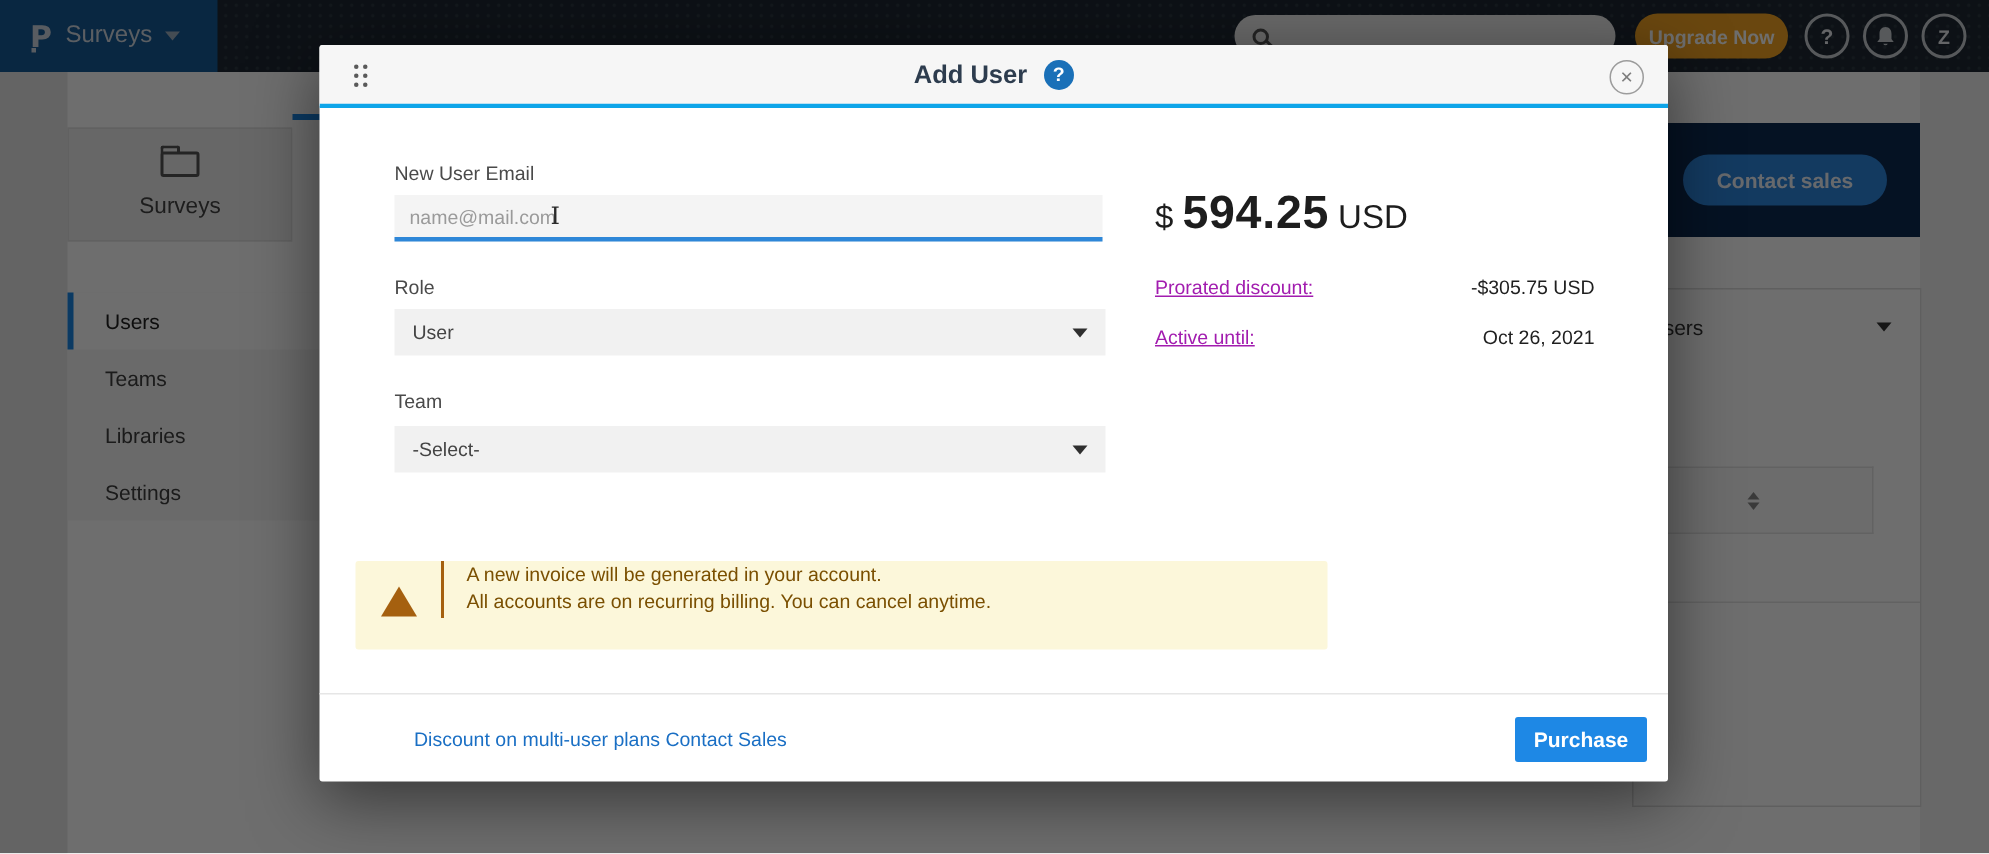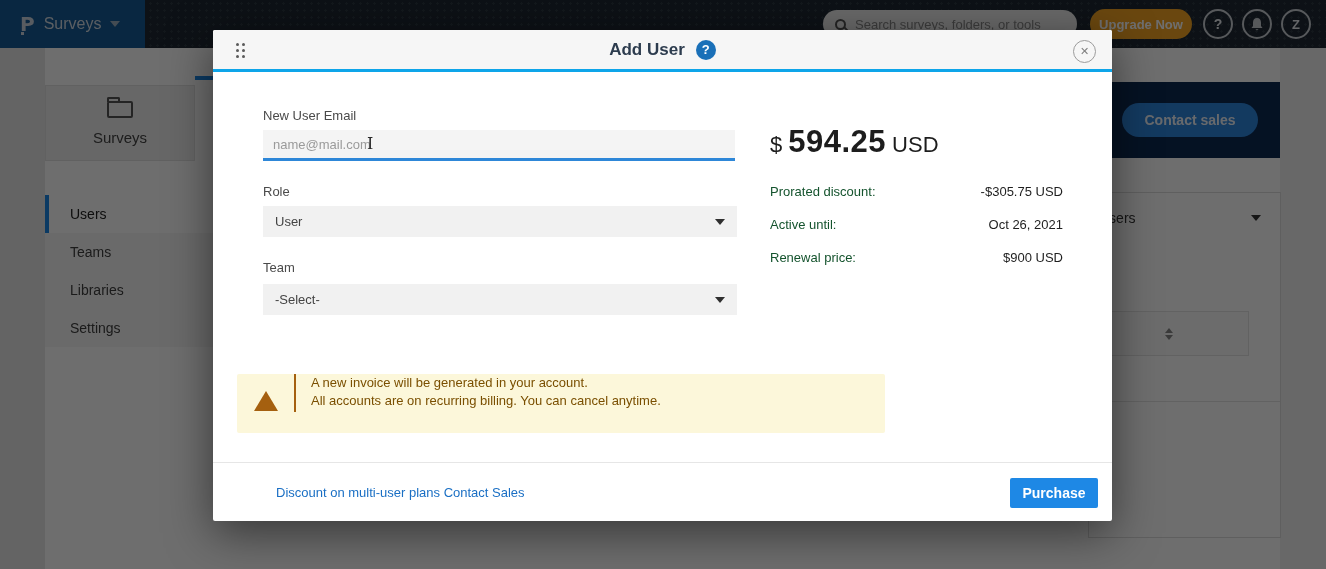--- a/index.html
+++ b/index.html
@@ -102,21 +102,21 @@
   .select .caret-dn { border-top-color:#2f2f2f; border-left-width:5px; border-right-width:5px; }
 
   .pricing { position:absolute; left:557px; top:82px; width:293px; }
   .p-heading { font-size:18px; font-weight:600; color:#2b2b2b; }
   .p-amount { margin-top:12px; color:#1d1d1d; display:flex; align-items:baseline; gap:6px; }
   .p-cur { font-size:22px; font-weight:400; }
   .p-num { font-size:31px; font-weight:800; letter-spacing:.5px; }
   .p-code { font-size:22px; font-weight:400; }
   .p-rows { margin-top:24px; }
   .p-row { display:flex; justify-content:space-between; font-size:13px; margin-bottom:18px; }
-  .p-row .pl { color:#14532d; } .p-row .pv { color:#1f1f1f; }
+  .p-row .pl { color:#a21caf;text-decoration:underline; } .p-row .pv { color:#1f1f1f; }
 
   .warning { position:absolute; left:24px; top:344px; width:648px; height:59px; background:#fcf7da;
              border-radius:2px; display:flex; align-items:flex-start; }
   .warn-icon { position:relative; margin-left:17px; width:24px; height:20px; flex:none; }
   .warn-icon .tri { width:0; height:0; border-left:12px solid transparent; border-right:12px solid transparent;
                     border-bottom:20px solid #a5600f; }
   .warn-icon .ex { position:absolute; left:0; top:5px; width:24px; text-align:center; color:#fcf7da;
                    font-size:11px; font-weight:700; }
   .warn-sep { width:2px; height:38px; background:#a5600f; margin:0 15px 0 16px; flex:none; }
   .warn-text { font-size:13px; line-height:18px; color:#7a4f01; }
@@ -133,21 +133,20 @@
 <div class="stage">
 
   <div class="topnav">
     <div class="brand">
       <span class="logo">P</span>
       <span>Surveys</span>
       <span class="caret-dn"></span>
     </div>
     <div class="search">
       <span class="mag"></span>
-      <input placeholder="Search surveys, folders, or tools" style="">
     </div>
     <button class="upgrade-btn">Upgrade Now</button>
     <div class="nav-circle nc-help">?</div>
     <div class="nav-circle nc-bell">
       <svg class="bell-svg" viewBox="0 0 14 15">
         <path d="M7 1 C4.3 1 3 3 3 5.5 L3 9 L1.5 11 L12.5 11 L11 9 L11 5.5 C11 3 9.7 1 7 1 Z" fill="#c9ced4"></path>
         <path d="M5.5 12.2 A1.6 1.6 0 0 0 8.5 12.2 Z" fill="#c9ced4"></path>
       </svg>
     </div>
     <div class="nav-circle nc-avatar">Z</div>
@@ -232,24 +231,20 @@
       </div>
       <div class="p-rows">
         <div class="p-row">
           <span class="pl">Prorated discount:</span>
           <span class="pv">-$305.75 USD</span>
         </div>
         <div class="p-row">
           <span class="pl">Active until:</span>
           <span class="pv">Oct 26, 2021</span>
         </div>
-        <div class="p-row">
-          <span class="pl">Renewal price:</span>
-          <span class="pv">$900 USD</span>
-        </div>
       </div>
     </div>
 
     <div class="warning">
       <span class="warn-icon">
         <span class="tri"></span>
         <span class="ex">!</span>
       </span>
       <span class="warn-sep"></span>
       <span class="warn-text">

